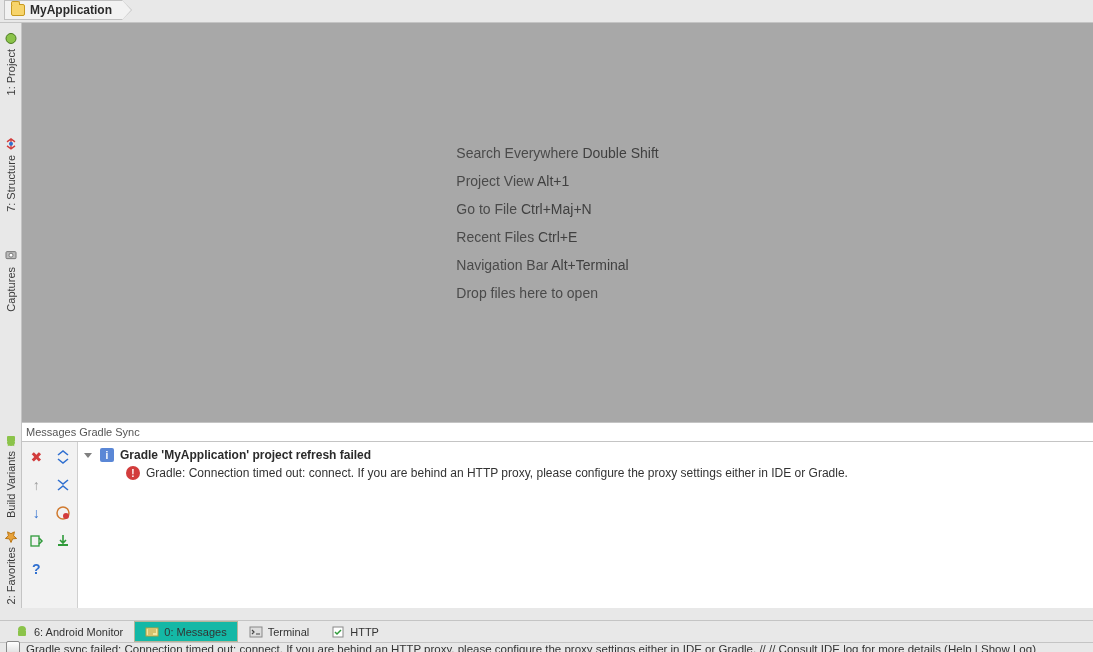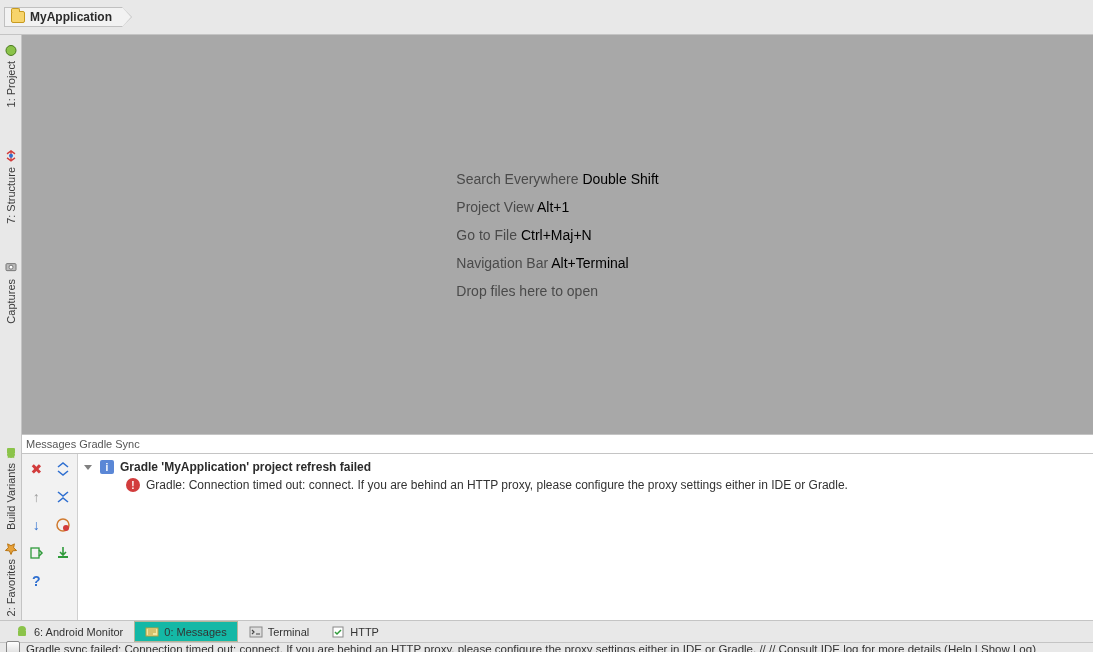--- a/index.html
+++ b/index.html
@@ -8,25 +8,25 @@
     width: 1093px; height: 652px;
     font-family: "Segoe UI", Tahoma, Arial, sans-serif;
     font-size: 12px;
     color: #2b2b2b;
     background: #e8e8e8;
     overflow: hidden;
   }
 
   
   .breadcrumb {
-    height: 35px;
+    height: 23px;
     background: #e8e8e8;
     border-bottom: 1px solid #c4c4c4;
     display: flex;
-    align-items: center;
+    align-items: flex-start;
     padding-left: 4px;
   }
   .crumb {
     height: 20px;
     display: flex;
     align-items: center;
     padding: 0 10px 0 6px;
     background: #f2f2f2;
     border: 1px solid #c0c0c0;
     font-weight: bold;
@@ -114,21 +114,21 @@
   }
   .tips{
     text-align:left;
     color:#4a4a4a;
     font-size:14px;
   }
   .tips .tip-row{
     margin:12px 0;
   }
   .tips a{
-    color:#000000;
+    color:#404040;
     text-decoration:none;
   }
 
   
   .messages-label{
     height:20px;
     background:#ffffff;
     border-top:1px solid #c4c4c4;
     border-bottom:1px solid #c4c4c4;
     padding-left:4px;
@@ -207,20 +207,21 @@
   }
 
   
   .bottom-tabs{
     height:22px;
     background:#e8e8e8;
     border-top:1px solid #c4c4c4;
     display:flex;
     align-items:stretch;
     padding-left:4px;
+    margin-top:12px;
   }
   .btab{
     display:flex;align-items:center;gap:5px;
     padding:0 10px;
     font-size:11px;
     cursor:pointer;
     color:#333;
     border:1px solid transparent;
   }
   .btab .icon{width:14px;height:14px;display:inline-block;}
@@ -322,20 +323,24 @@
         </div>
         <div class="tip-row">
           <span>Project View</span>
           <a href="#">Alt+1</a>
         </div>
         <div class="tip-row">
           <span>Go to File</span>
           <a href="#">Ctrl+Maj+N</a>
         </div>
         <div class="tip-row">
+          <span>Recent Files</span>
+          <a href="#">Ctrl+E</a>
+        </div>
+        <div class="tip-row">
           <span>Navigation Bar</span>
           <a href="#">Alt+Terminal</a>
         </div>
         <div class="tip-row">
           <span>Drop files here to open</span>
         </div>
       </div>
     </div>
 
     <div class="messages-label">

